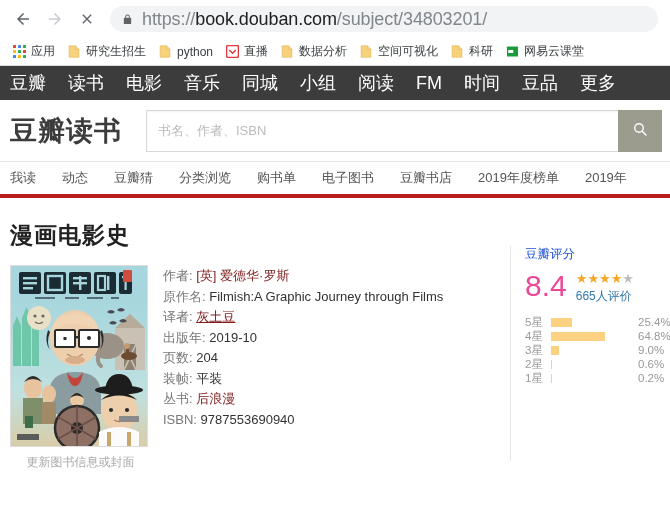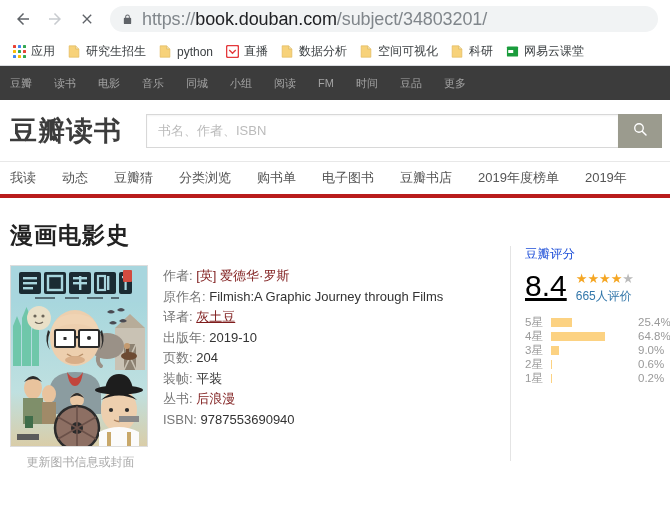--- a/index.html
+++ b/index.html
@@ -86,22 +86,22 @@
 
   
   .db-topnav {
     background: #3c3c3c;
     height: 34px;
     display: flex;
     align-items: center;
     padding-left: 10px;
   }
   .db-topnav a {
-    color: #a3a3a3;
-    font-size: 11px;
+    color: #ffffff;
+    font-size: 18px;
     text-decoration: none;
     margin-right: 22px;
     white-space: nowrap;
   }
 
   
   .db-header {
     background: #fff;
     height: 62px;
     display: flex;
@@ -114,21 +114,21 @@
     font-weight: bold;
     color: #3c3c3c;
     letter-spacing: 1px;
     white-space: nowrap;
     margin-right: 24px;
     font-family: "DejaVu Sans", "Liberation Sans", sans-serif;
   }
   .search-wrap {
     flex: 1 1 auto;
     display: flex;
-    height: 34px;
+    height: 42px;
     margin-right: 8px;
   }
   .search-input {
     flex: 1 1 auto;
     border: 1px solid #d8d8d8;
     border-right: none;
     background: #fff;
     padding: 0 11px;
     font-size: 13px;
     color: #333;
@@ -232,25 +232,24 @@
     color: #1d4ed8;
     margin-bottom: 8px;
   }
   .rating-main {
     display: flex;
     align-items: flex-start;
     margin-bottom: 10px;
   }
   .rating-num {
     font-size: 30px;
-    color: #000000;
+    color: #ec4899;
     line-height: 30px;
     margin-right: 9px;
     font-family: "Liberation Sans", sans-serif;
-    text-decoration: underline;
   }
   .rating-right { padding-top: 1px; }
   .stars { font-size: 13px; letter-spacing: 0px; line-height: 14px; }
   .stars .on { color: #f5a623; }
   .stars .off { color: #bbb; }
   .rating-people {
     font-size: 12px;
     color: #37a;
     margin-top: 2px;
     text-decoration: none;

